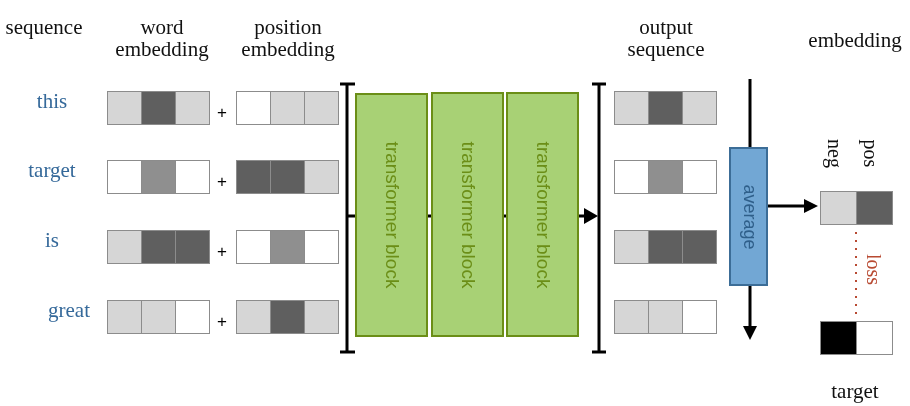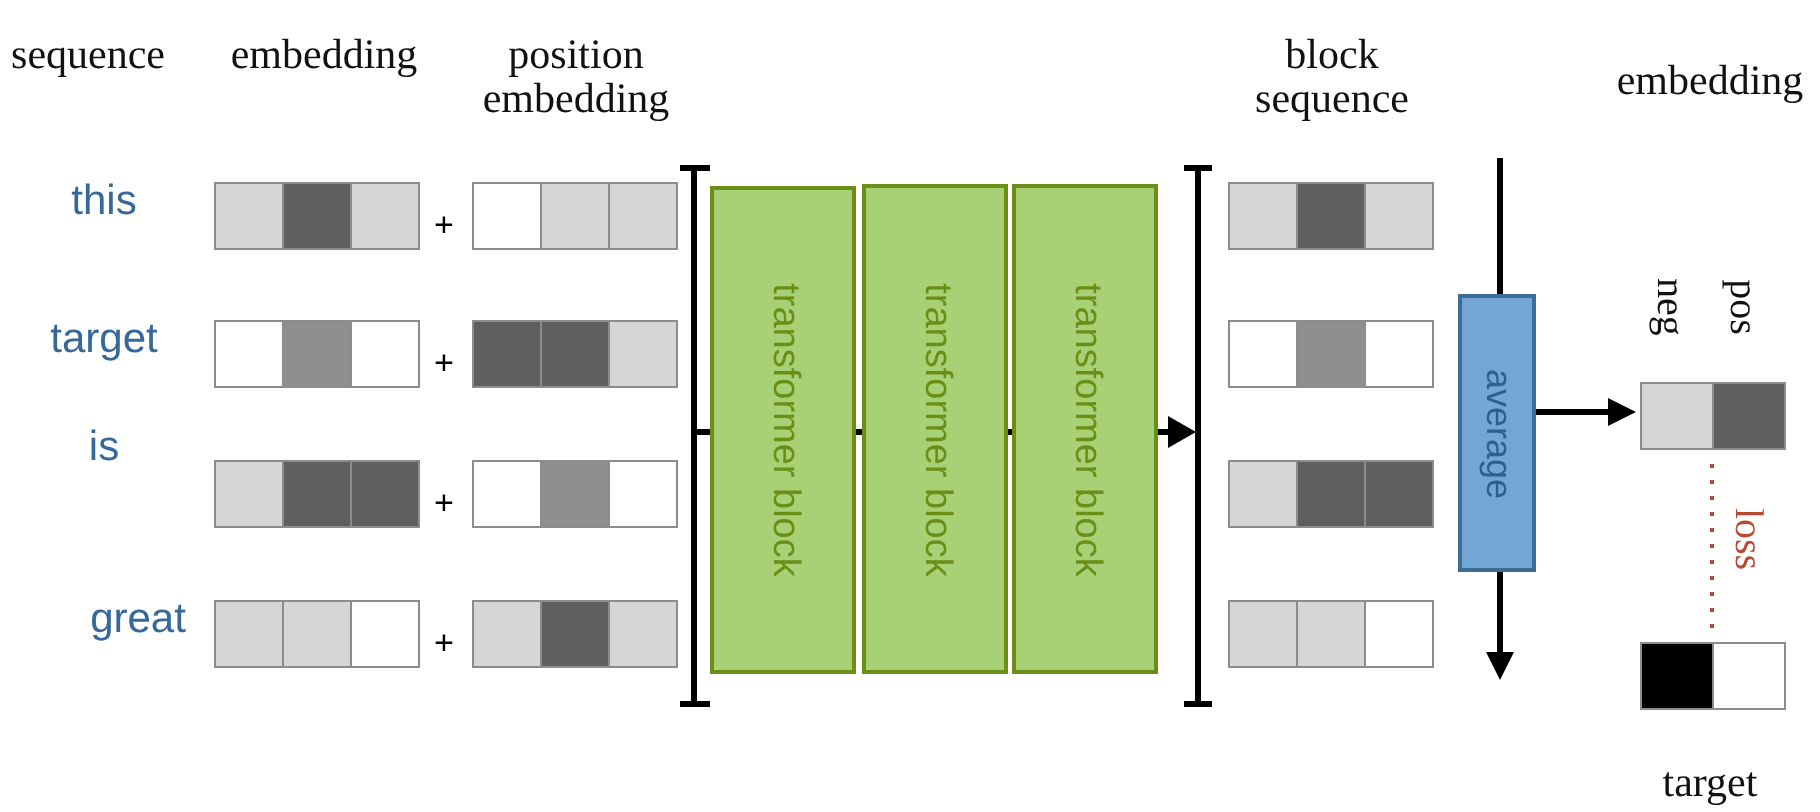--- a/index.html
+++ b/index.html
@@ -1,43 +1,44 @@
 <!DOCTYPE html>
 <html><head>
   <meta charset="utf-8">
   <style>
     html, body { margin: 0; padding: 0; background: #ffffff; }
     body { width: 910px; height: 406px; position: relative; overflow: hidden; }
     .hdr { position: absolute; text-align: center; font-family: "Liberation Serif", serif; font-size: 21px; line-height: 22px; color: #111; }
-    .word { position: absolute; font-family: Liberation Sans, sans-serif; font-size: 21px; color: #35699a; width: 90px; text-align: center; }
+    .word { position: absolute; font-family: Liberation Serif, serif; font-size: 21px; color: #35699a; width: 90px; text-align: center; }
     .vec { position: absolute; display: flex; border: 1px solid #8c8c8c; background: #8c8c8c; gap: 1px; padding: 0; }
     .cell { width: 33px; height: 32px; }
     .plus { position: absolute; font-family: "Liberation Sans", sans-serif; font-size: 17px; color: #000; }
     .block { position: absolute; background: #a8d175; border: 2px solid #6b8e17; box-sizing: border-box; }
     .block-label { position: absolute; left: 50%; top: 50%; transform: translate(-50%,-50%) rotate(90deg); white-space: nowrap; font-family: "Liberation Sans", sans-serif; font-size: 19px; color: #6b8e17; }
     .avg { position: absolute; background: #72a7d4; border: 2px solid #3c6d97; box-sizing: border-box; }
     .avg-label { position: absolute; left: 50%; top: 50%; transform: translate(-50%,-50%) rotate(90deg); white-space: nowrap; font-family: "Liberation Sans", sans-serif; font-size: 18px; color: #2f5f8a; }
     svg.overlay { position: absolute; left: 0; top: 0; }
     .rot { position: absolute; transform: rotate(90deg); transform-origin: center; font-family: "Liberation Serif", serif; font-size: 20px; white-space: nowrap; }
   </style>
 </head>
 <body>
 
 <div class="hdr" style="left:0px; top:16px; width:88px;">
   <div>sequence</div>
 </div>
 <div class="hdr" style="left:104px; top:16px; width:116px;">
+  <div>word</div>
   <div>embedding</div>
 </div>
 <div class="hdr" style="left:230px; top:16px; width:116px;font-family:Liberation Serif, serif;">
   <div>position</div>
   <div>embedding</div>
 </div>
 <div class="hdr" style="left:610px; top:16px; width:112px;">
-  <div>block</div>
+  <div>output</div>
   <div>sequence</div>
 </div>
 <div class="hdr" style="left:800px; top:29px; width:110px;">embedding</div>
 <div class="hdr" style="left:800px; top:380px; width:110px;">target</div>
 
 <div id="rows">
     <div class="word" style="left: 7px; top: 89px;">this</div>
     <div class="vec" style="left: 107px; top: 91px;">
       <div class="cell" style="background: rgb(214, 214, 214);"></div>
       <div class="cell" style="background: rgb(95, 95, 95);"></div>
@@ -64,21 +65,21 @@
     <div class="vec" style="left: 236px; top: 160px;">
       <div class="cell" style="background: rgb(95, 95, 95);"></div>
       <div class="cell" style="background: rgb(95, 95, 95);"></div>
       <div class="cell" style="background: rgb(214, 214, 214);"></div>
     </div>
     <div class="vec" style="left: 614px; top: 160px;">
       <div class="cell" style="background: rgb(255, 255, 255);"></div>
       <div class="cell" style="background: rgb(143, 143, 143);"></div>
       <div class="cell" style="background: rgb(255, 255, 255);"></div>
     </div>
-    <div class="word" style="left: 7px; top: 212px;">is</div>
+    <div class="word" style="left: 7px; top: 228px;">is</div>
     <div class="vec" style="left: 107px; top: 230px;">
       <div class="cell" style="background: rgb(214, 214, 214);"></div>
       <div class="cell" style="background: rgb(95, 95, 95);"></div>
       <div class="cell" style="background: rgb(95, 95, 95);"></div>
     </div>
     <div class="plus" style="left: 217px; top: 242px;">+</div>
     <div class="vec" style="left: 236px; top: 230px;">
       <div class="cell" style="background: rgb(255, 255, 255);"></div>
       <div class="cell" style="background: rgb(143, 143, 143);"></div>
       <div class="cell" style="background: rgb(255, 255, 255);"></div>

